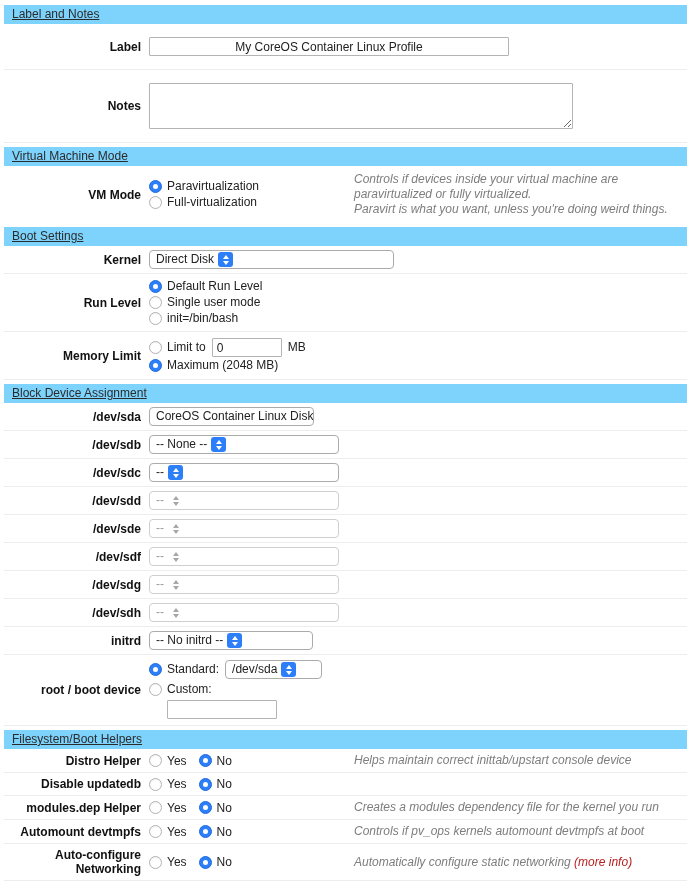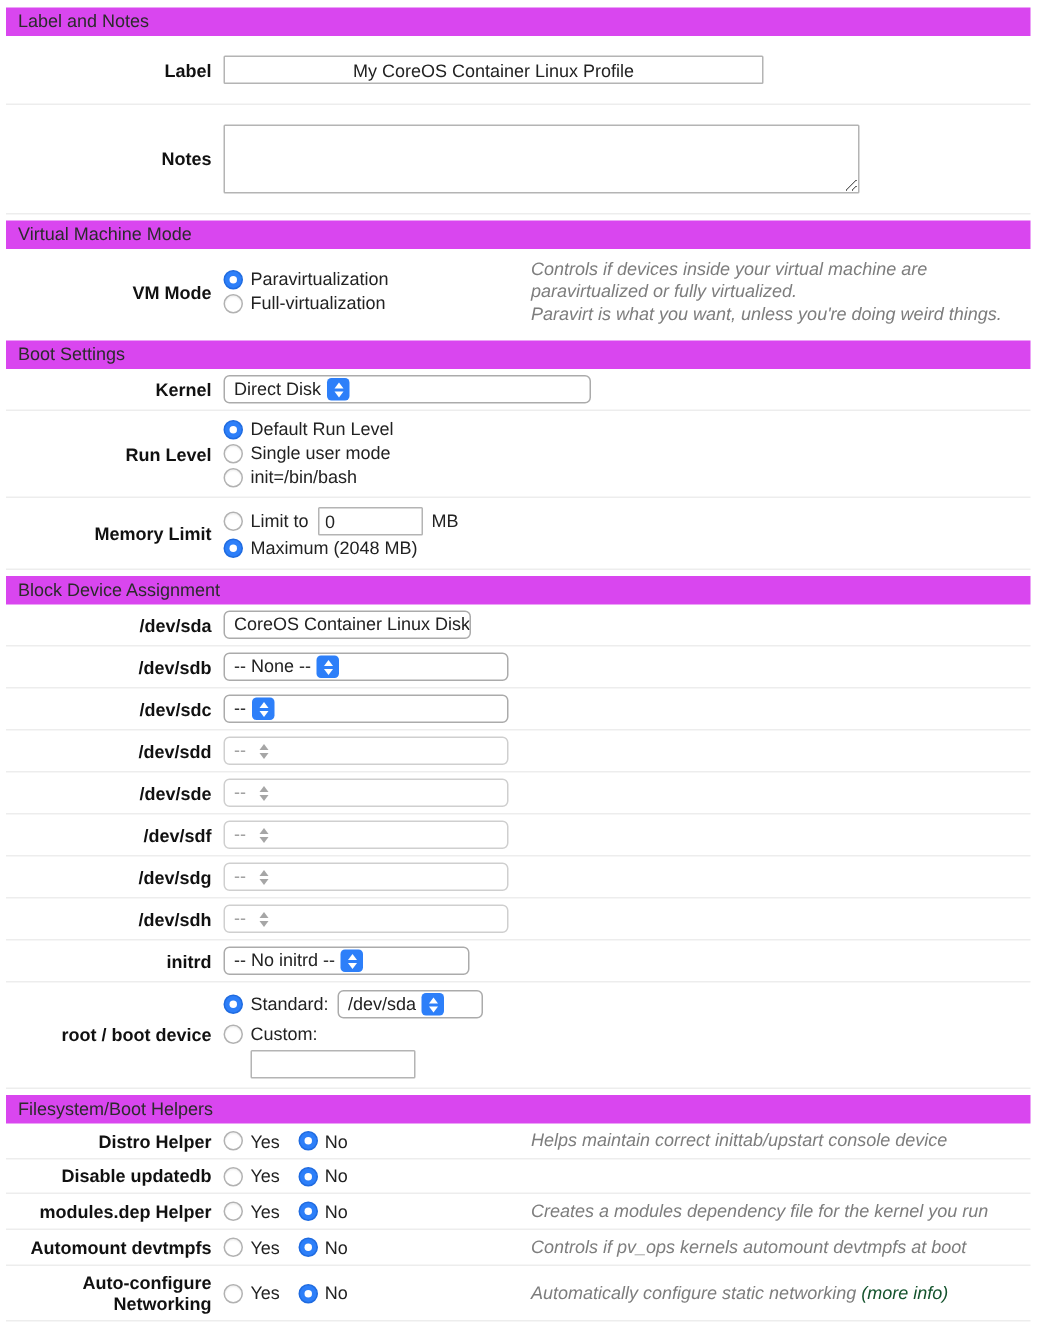--- a/index.html
+++ b/index.html
@@ -9,38 +9,39 @@
     font-family: "Liberation Sans", sans-serif;
     font-size: 12px; color: #1a1a1a;
   }
   .page { margin: 5px 5px 0 4px; width: 683px; }
 
   .title-bar {
     background: #cbcbcb; color: #111; font-weight: bold;
     padding: 3px 8px; height: 19px; line-height: 13px;
   }
   .section-bar {
-    background: #d946ef; color: #2b2b2b;
+    background: #7dd3fc; color: #2b2b2b;
     padding: 3px 8px; height: 19px; line-height: 13px;
     margin-top: 4px;
+    text-decoration: underline;
   }
   .form-row {
     display: flex; align-items: center;
     border-bottom: 1px solid #ededed;
   }
   .form-row.no-sep { border-bottom: none; }
   .row-label {
     width: 145px; min-width: 145px; padding-right: 8px;
     text-align: right; font-weight: bold; color: #111; line-height: 14px;
   }
   .row-field { flex: 1; display: flex; align-items: center; }
   .field-col { display: flex; flex-direction: column; }
   .fixed-205 { width: 205px; min-width: 205px; }
   .help-text { color: #7d7d7d; line-height: 15px; white-space: pre-line; font-style: italic; }
-  .link { color: #14532d; cursor: pointer; }
+  .link { color: #b91c1c; cursor: pointer; }
 
   input[type=text] {
     border: 1px solid #b4b4b4; height: 19px; padding: 0 4px;
     font-family: "Liberation Sans", sans-serif; font-size: 12px; color: #222;
     background: #fff; border-radius: 1px;
   }
   textarea {
     border: 1px solid #b4b4b4; width: 424px; height: 46px;
     font-family: "Liberation Sans", sans-serif; font-size: 12px;
     resize: both; border-radius: 1px;

